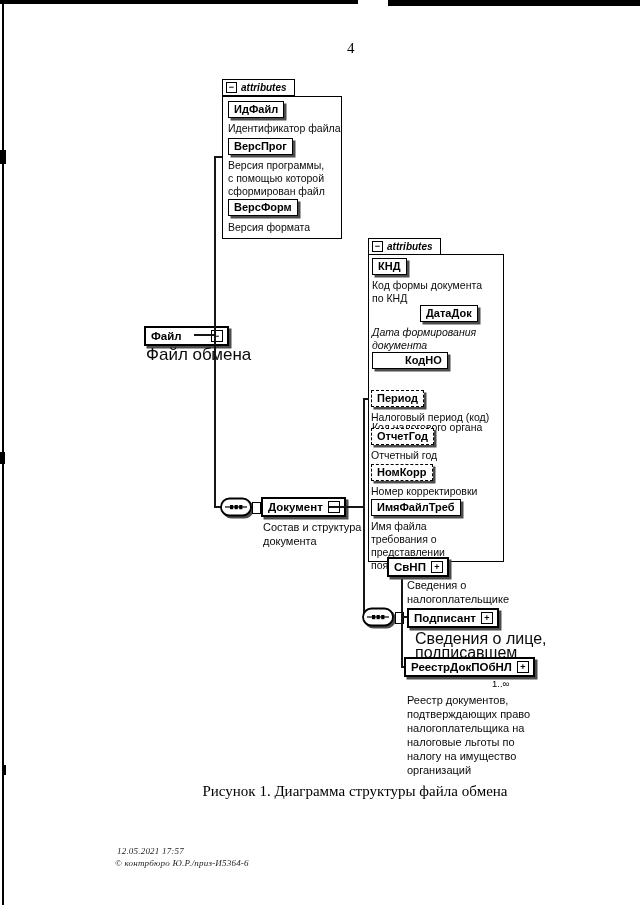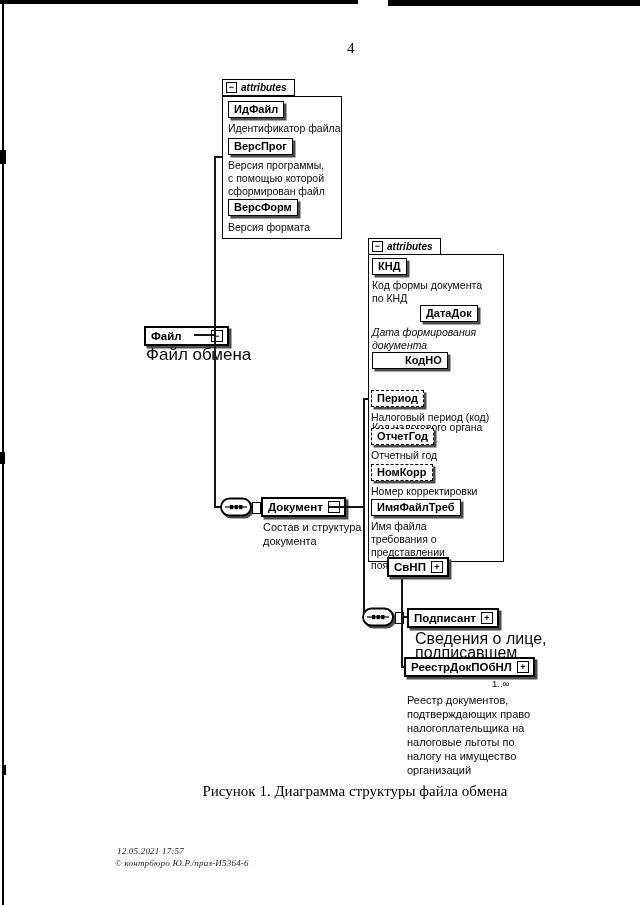--- a/index.html
+++ b/index.html
@@ -137,20 +137,21 @@
 
   <div class="ln" style="left:401px;top:565px;width:2px;height:103px;"></div>
   <div class="ln" style="left:403px;top:565px;width:4px;height:2px;"></div>
   <div class="ln" style="left:402px;top:616px;width:5px;height:2px;"></div>
   <div class="ln" style="left:401px;top:666px;width:3px;height:2px;"></div>
 
   <div class="el" style="left:387px;top:557px;">
     <span>СвНП</span>
     <span class="tg">+</span>
   </div>
+  <div class="doc" style="left:407px;top:579px;width:118px;font-size:11px;line-height:13.5px;">Сведения о налогоплательщике</div>
 
   <div class="el" style="left:407px;top:608px;">
     <span>Подписант</span>
     <span class="tg">+</span>
   </div>
   <div class="doc" style="left:407px;top:632px;width:136px;font-size:16px;line-height:13.5px;margin-left:8px;">Сведения о лице, подписавшем документ</div>
 
   <div class="el" style="left:404px;top:657px;">
     <span>РеестрДокПОбНЛ</span>
     <span class="tg">+</span>

